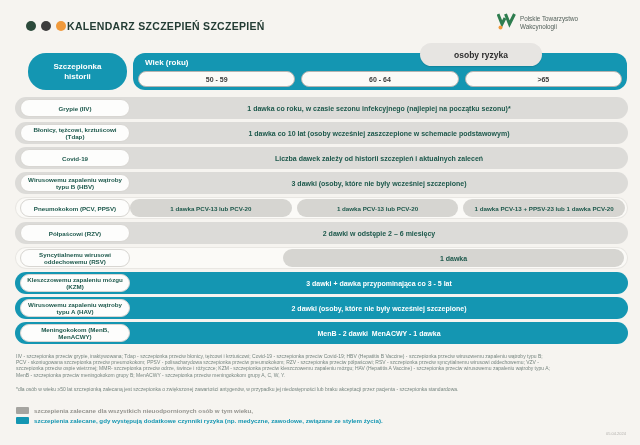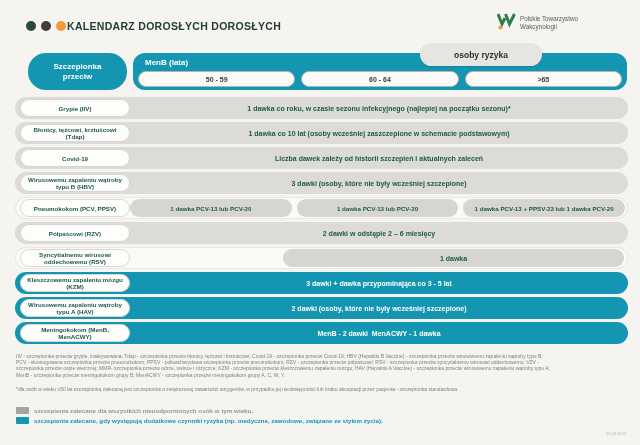--- a/index.html
+++ b/index.html
@@ -67,42 +67,42 @@
 </style>
 </head>
 <body>
 
 <div class="page">
 
   <div class="topbar">
     <span class="dot d1"></span>
     <span class="dot d2"></span>
     <span class="dot d3"></span>
-    <h1 class="title">KALENDARZ DOROSŁYCH DOROSŁYCH</h1>
+    <h1 class="title">KALENDARZ SZCZEPIEŃ SZCZEPIEŃ</h1>
   </div>
   <div class="logo">
     <span>
       <svg width="19" height="17" viewBox="0 0 19 17">
         <path d="M1 1 l4 10 l3 -6" stroke="#2e7d4f" stroke-width="3" fill="none"></path>
         <path d="M8.5 1 l4 10 l5 -10" stroke="#2e7d4f" stroke-width="3" fill="none"></path>
         <circle cx="3.5" cy="14.5" r="2" fill="#f09a3c"></circle>
       </svg>
     </span>
     <div class="logo-text">
       <div>Polskie Towarzystwo</div>
       <div>Wakcynologii</div>
     </div>
   </div>
 
   <div class="corner">
     <div>Szczepionka</div>
-    <div>przeciw</div>
+    <div>historii</div>
   </div>
   <div class="band">
-    <div class="wiek">MenB (lata)</div>
+    <div class="wiek">Wiek (roku)</div>
     <div class="age-pills">
       <div class="age-pill">50 - 59</div>
       <div class="age-pill">60 - 64</div>
       <div class="age-pill">&gt;65</div>
     </div>
   </div>
   <div class="elderly">osoby ryzyka</div>
 
   <div class="rows">
 

